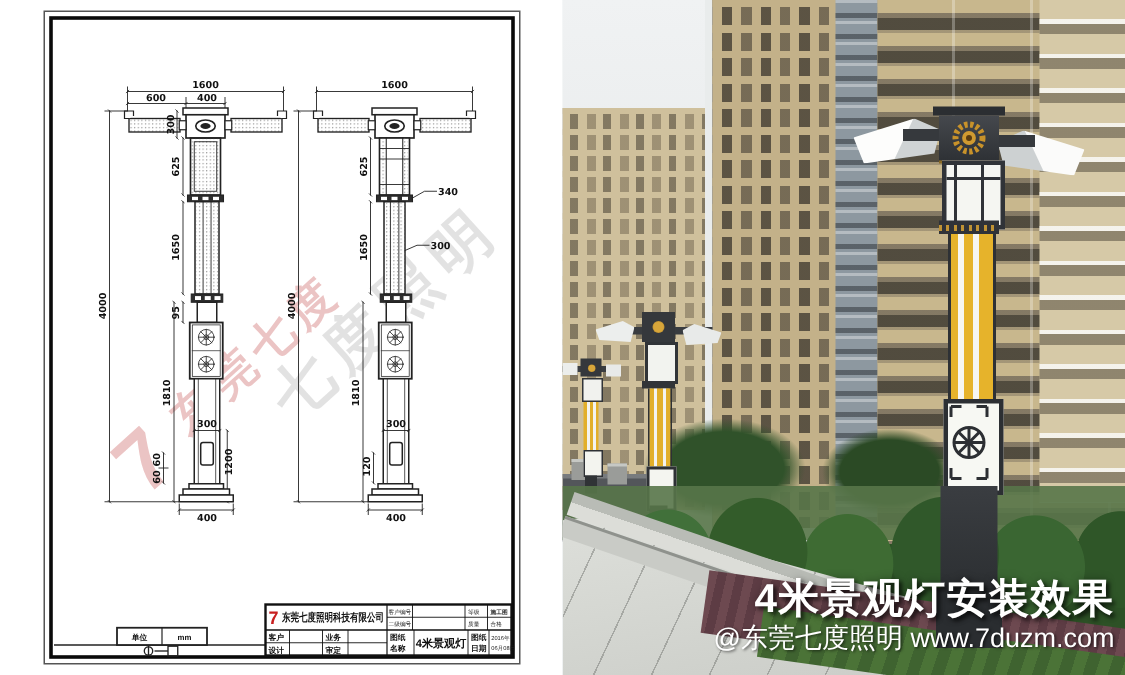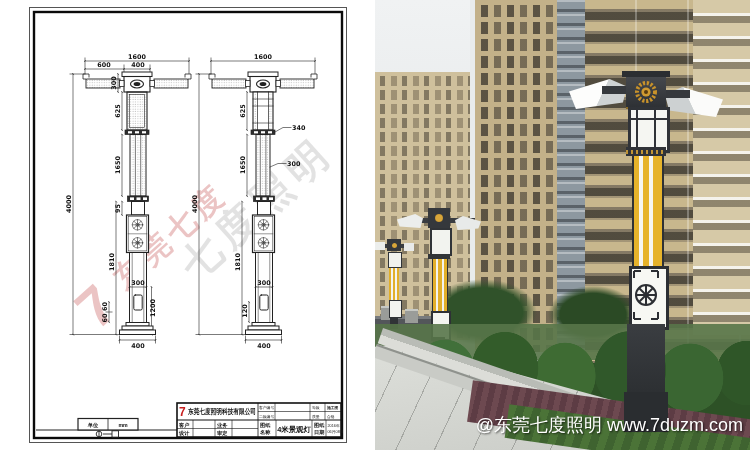--- a/index.html
+++ b/index.html
@@ -426,15 +426,16 @@
             <line x1="7" y1="19" x2="21" y2="33"></line>
               <line x1="7" y1="33" x2="21" y2="19"></line>
             <path d="M2,2 h7 M2,2 v7 M26,2 h-7 M26,2 v7 M2,50 h7 M2,50 v-7 M26,50 h-7 M26,50 v-7"></path>
           </g>
         </svg>
       </div>
       <div class="lampbase"></div>
       <div class="lampfoot"></div>
     </div>
 
+    <div class="caption">4米景观灯安装效果</div>
     <div class="credit">@东莞七度照明 www.7duzm.com</div>
   </div>
 </div>
 
 </body></html>

